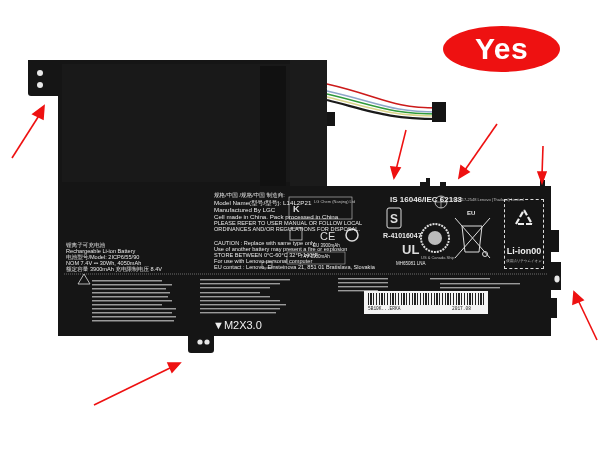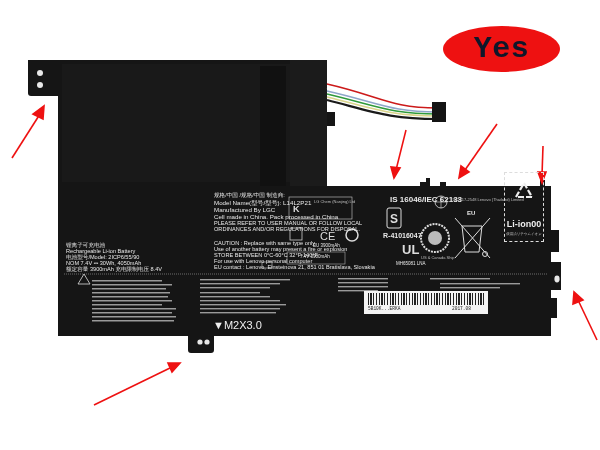--- a/index.html
+++ b/index.html
@@ -1,29 +1,29 @@
 <!DOCTYPE html>
 <html><head>
 <meta charset="utf-8">
 <style>
   html,body{margin:0;padding:0;background:#fff;}
   body{width:600px;height:450px;position:relative;overflow:hidden;font-family:"Liberation Sans",sans-serif;}
   .stage{position:absolute;left:0;top:0;width:600px;height:450px;}
   .txt{position:absolute;color:#e8e8e8;font-family:"Liberation Sans",sans-serif;white-space:nowrap;line-height:1.05;}
   .yes-badge{position:absolute;left:443px;top:26px;width:117px;height:46px;border-radius:50%;background:#ee1111;display:flex;align-items:center;justify-content:center;}
-  .yes-text{color:#0f172a;font-family:Liberation Mono, monospace;font-weight:bold;font-size:30px;letter-spacing:0.5px;}
+  .yes-text{color:#ffffff;font-family:Liberation Sans, sans-serif;font-weight:bold;font-size:30px;letter-spacing:0.5px;}
   .fine{font-size:4px;color:#bdbdbd;}
   .label-sm{font-size:5.6px;}
   .label-md{font-size:6.2px;}
   .barcode-sticker{position:absolute;left:364px;top:291px;width:124px;height:23px;background:#f4f4f4;}
   .barcode-bars{position:absolute;left:4px;top:2px;width:116px;height:12px;
     background:repeating-linear-gradient(90deg,#222 0 1px,#f4f4f4 1px 2px,#222 2px 4px,#f4f4f4 4px 5px,#222 5px 6px,#f4f4f4 6px 8px,#222 8px 9px,#f4f4f4 9px 11px);}
   .barcode-num{position:absolute;left:4px;top:15px;font-size:4.5px;color:#222;font-family:"Liberation Mono",monospace;}
   .barcode-date{position:absolute;left:88px;top:15px;font-size:4.5px;color:#222;font-family:"Liberation Mono",monospace;}
-  .liion-box{position:absolute;left:504px;top:172px;width:38px;height:68px;border:1px dashed #ddd;}
+  .liion-box{position:absolute;left:504px;top:199px;width:38px;height:68px;border:1px dashed #ddd;}
   .liion-text{position:absolute;left:0;top:46px;width:38px;text-align:center;font-size:9px;font-weight:bold;color:#eee;}
   .liion-sub{position:absolute;left:0;top:59px;width:38px;text-align:center;font-size:3.5px;color:#ccc;}
 </style>
 </head>
 <body>
 
 <div class="stage">
   <svg width="600" height="450" viewBox="0 0 600 450" style="position:absolute;left:0;top:0">
 
     <path d="M28 60 h30 v36 h-27 q-3 0 -3 -3 z" fill="#151515"></path>

